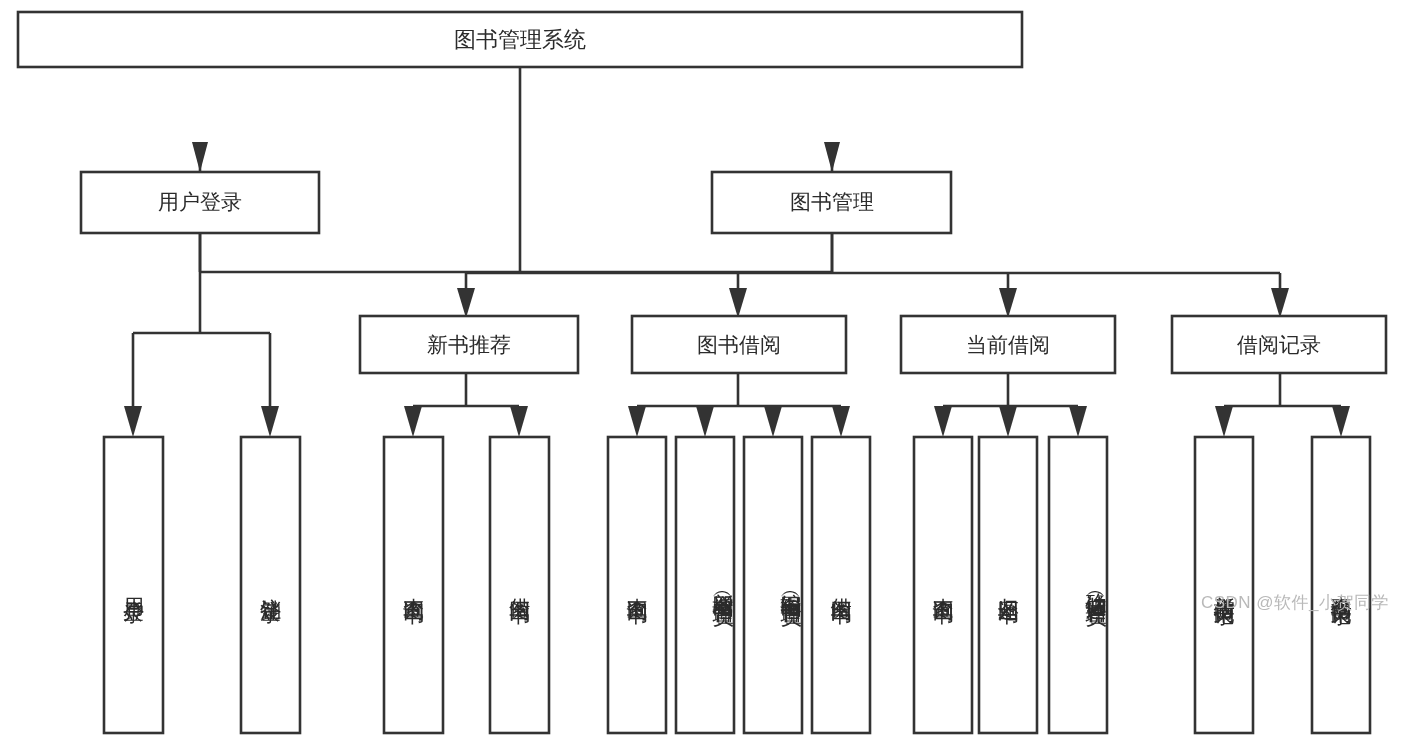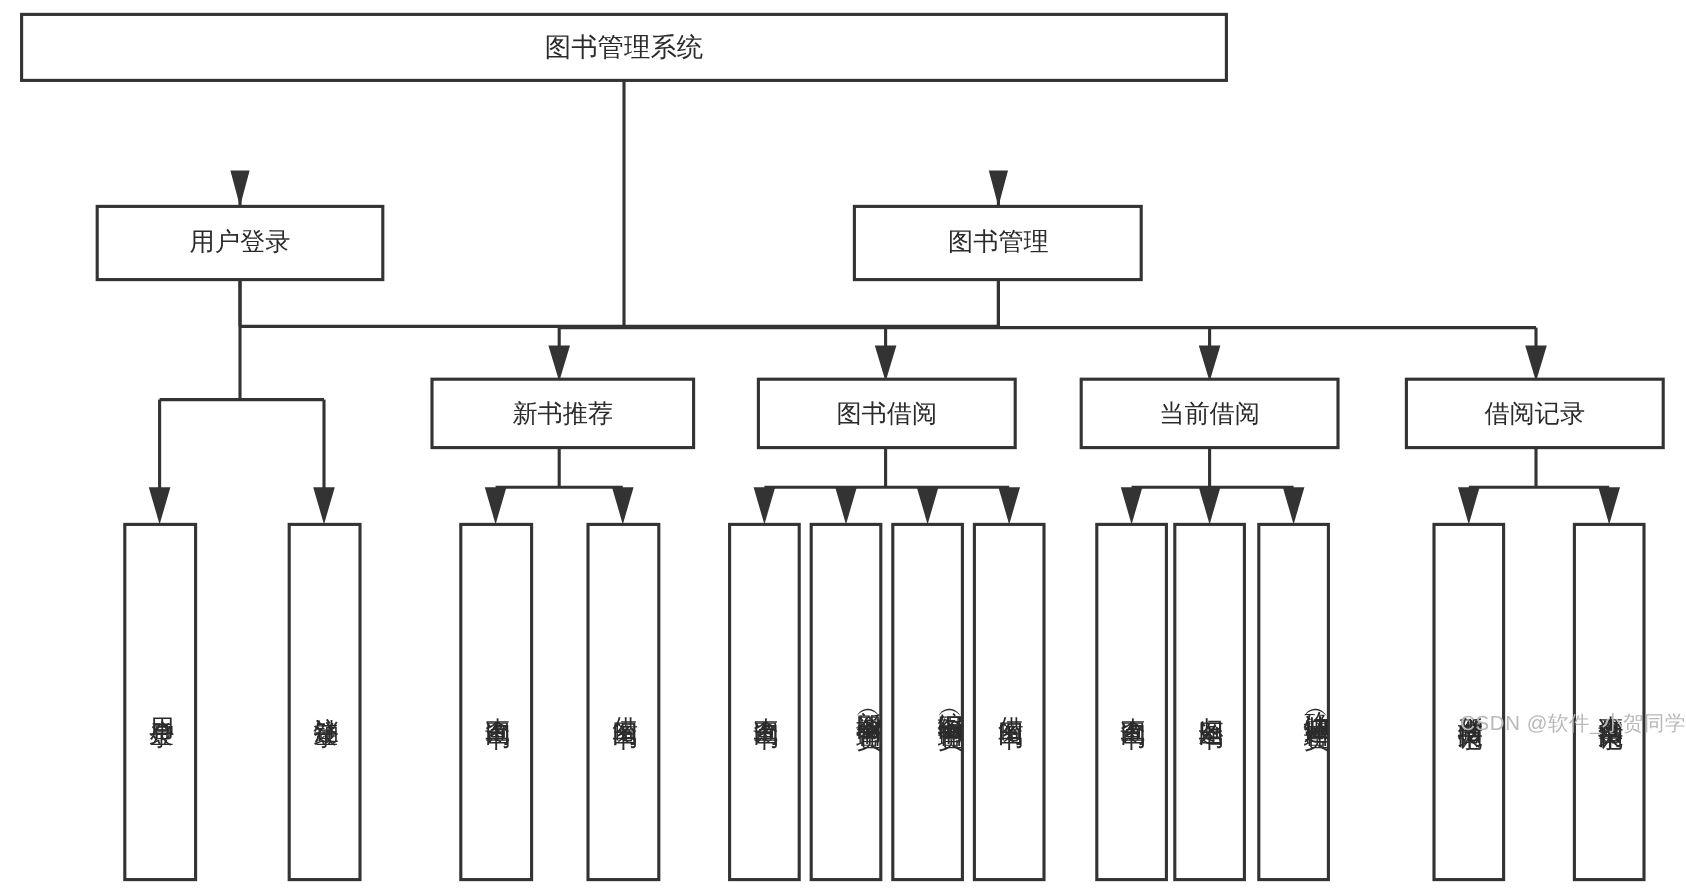--- a/index.html
+++ b/index.html
@@ -62,21 +62,21 @@
     color: #2b2b2b;
     display: flex;
     align-items: center;
     justify-content: center;
     letter-spacing: 2px;
     pointer-events: none;
     user-select: none;
   }
   #watermark {
     position: absolute;
-    right: 0;
+    right: 16px;
     bottom: 4px;
     font-family: "Liberation Sans", "DejaVu Sans", sans-serif;
     font-size: 17px;
     color: #b9b9b9;
     letter-spacing: 0.5px;
     white-space: nowrap;
     margin-left: 32px;
   }
 </style>
 </head>

